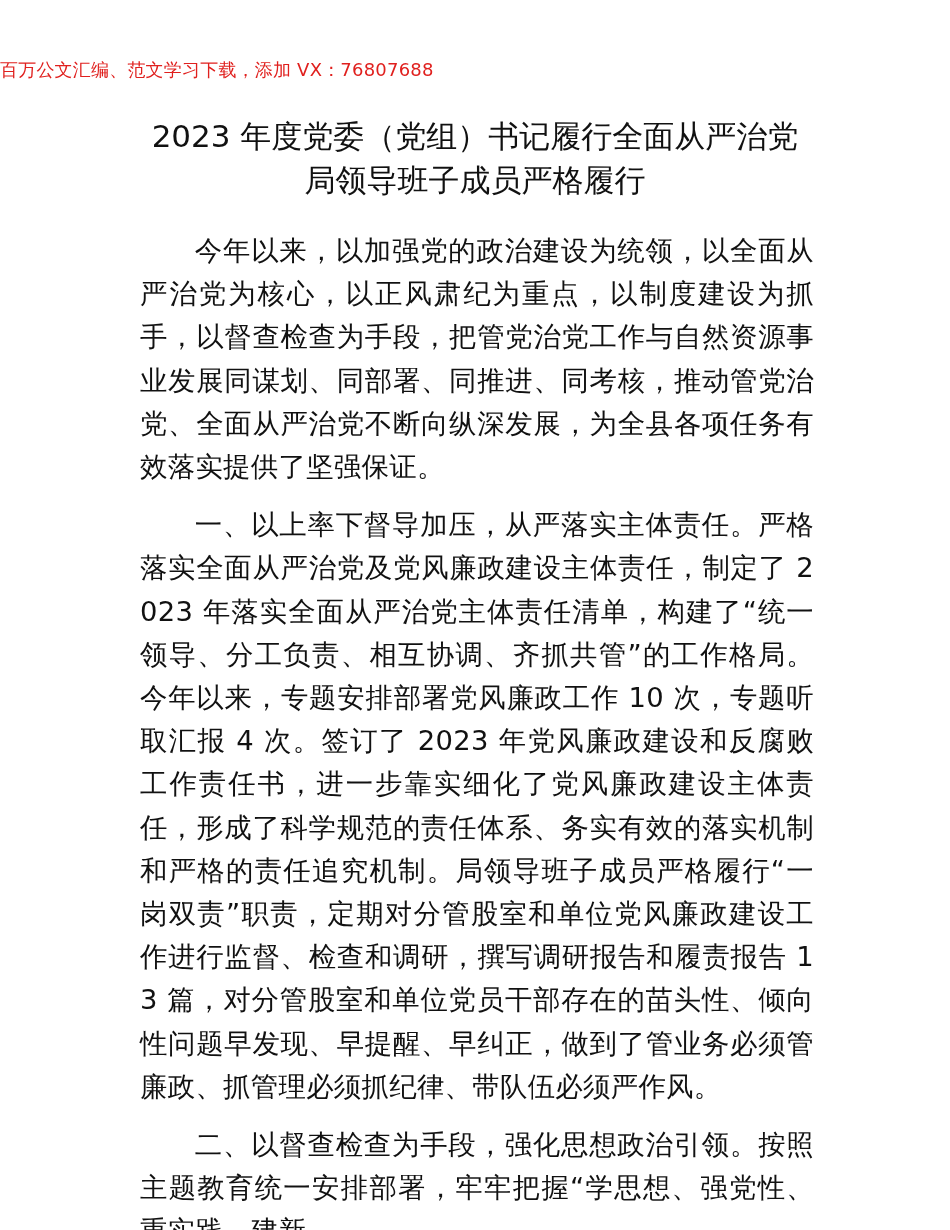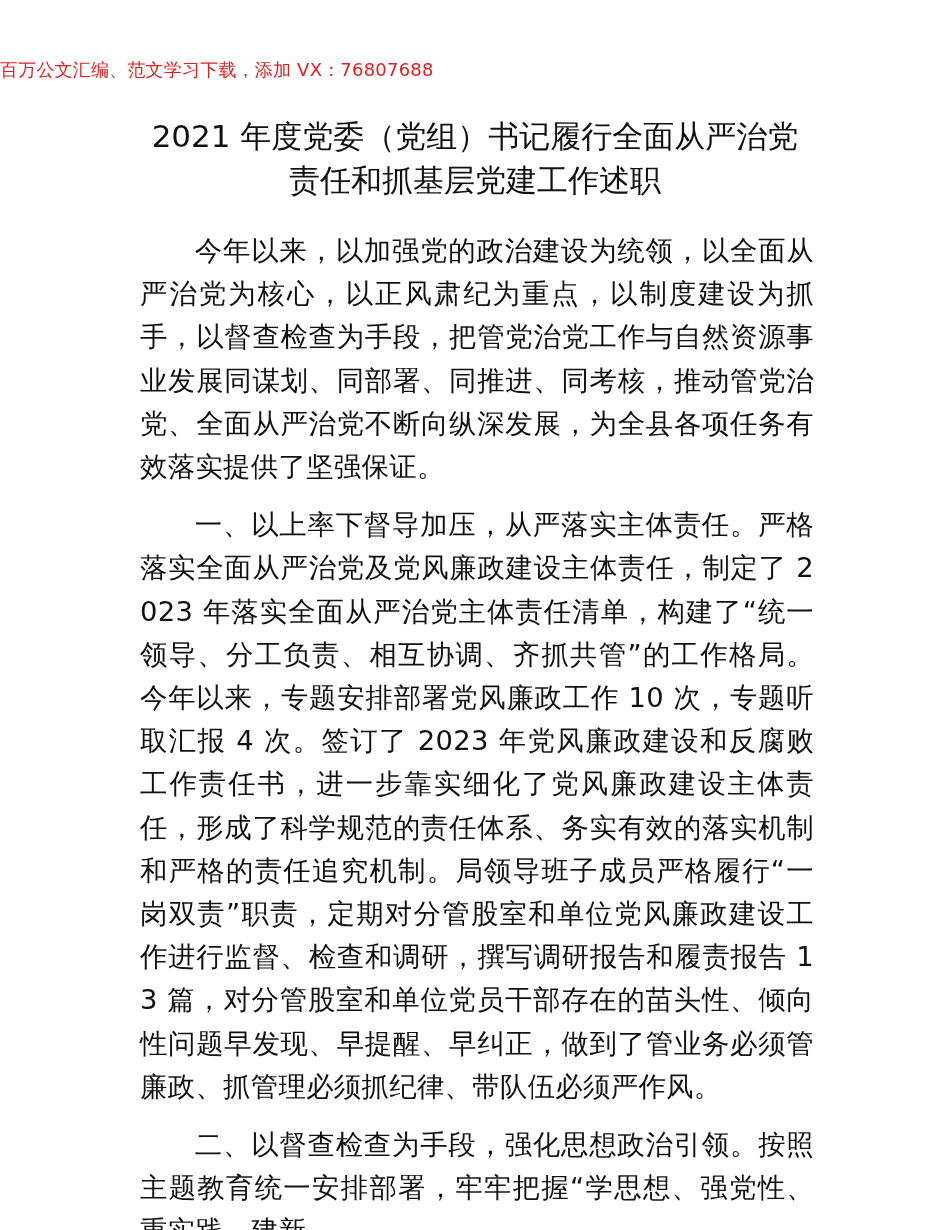--- a/index.html
+++ b/index.html
@@ -15,22 +15,22 @@
           text-align: justify; letter-spacing: 0.3px; word-break: break-all; }
   .para.p-first { margin-bottom: 8px; }
 </style>
 </head>
 <body>
 
 <div>
   <div class="header-note">百万公文汇编、范文学习下载，添加 VX：76807688</div>
 
   <h1 class="doc-title">
-    <span>2021 年度党委（党组）书记履行全面从严治党</span>
-    <span>责任和抓基层党建工作述职</span>
+    <span>2023 年度党委（党组）书记履行全面从严治党</span>
+    <span>局领导班子成员严格履行</span>
   </h1>
 
   <div class="doc-body">
     <p class="para p-first">今年以来，以加强党的政治建设为统领，以全面从严治党为核心，以正风肃纪为重点，以制度建设为抓手，以督查检查为手段，把管党治党工作与自然资源事业发展同谋划、同部署、同推进、同考核，推动管党治党、全面从严治党不断向纵深发展，为全县各项任务有效落实提供了坚强保证。</p>
     <p class="para">一、以上率下督导加压，从严落实主体责任。严格落实全面从严治党及党风廉政建设主体责任，制定了 2023 年落实全面从严治党主体责任清单，构建了“统一领导、分工负责、相互协调、齐抓共管”的工作格局。今年以来，专题安排部署党风廉政工作 10 次，专题听取汇报 4 次。签订了 2023 年党风廉政建设和反腐败工作责任书，进一步靠实细化了党风廉政建设主体责任，形成了科学规范的责任体系、务实有效的落实机制和严格的责任追究机制。局领导班子成员严格履行“一岗双责”职责，定期对分管股室和单位党风廉政建设工作进行监督、检查和调研，撰写调研报告和履责报告 13 篇，对分管股室和单位党员干部存在的苗头性、倾向性问题早发现、早提醒、早纠正，做到了管业务必须管廉政、抓管理必须抓纪律、带队伍必须严作风。</p>
     <p class="para">二、以督查检查为手段，强化思想政治引领。按照主题教育统一安排部署，牢牢把握“学思想、强党性、重实践、建新</p>
   </div>
 </div>
 
 </body></html>

